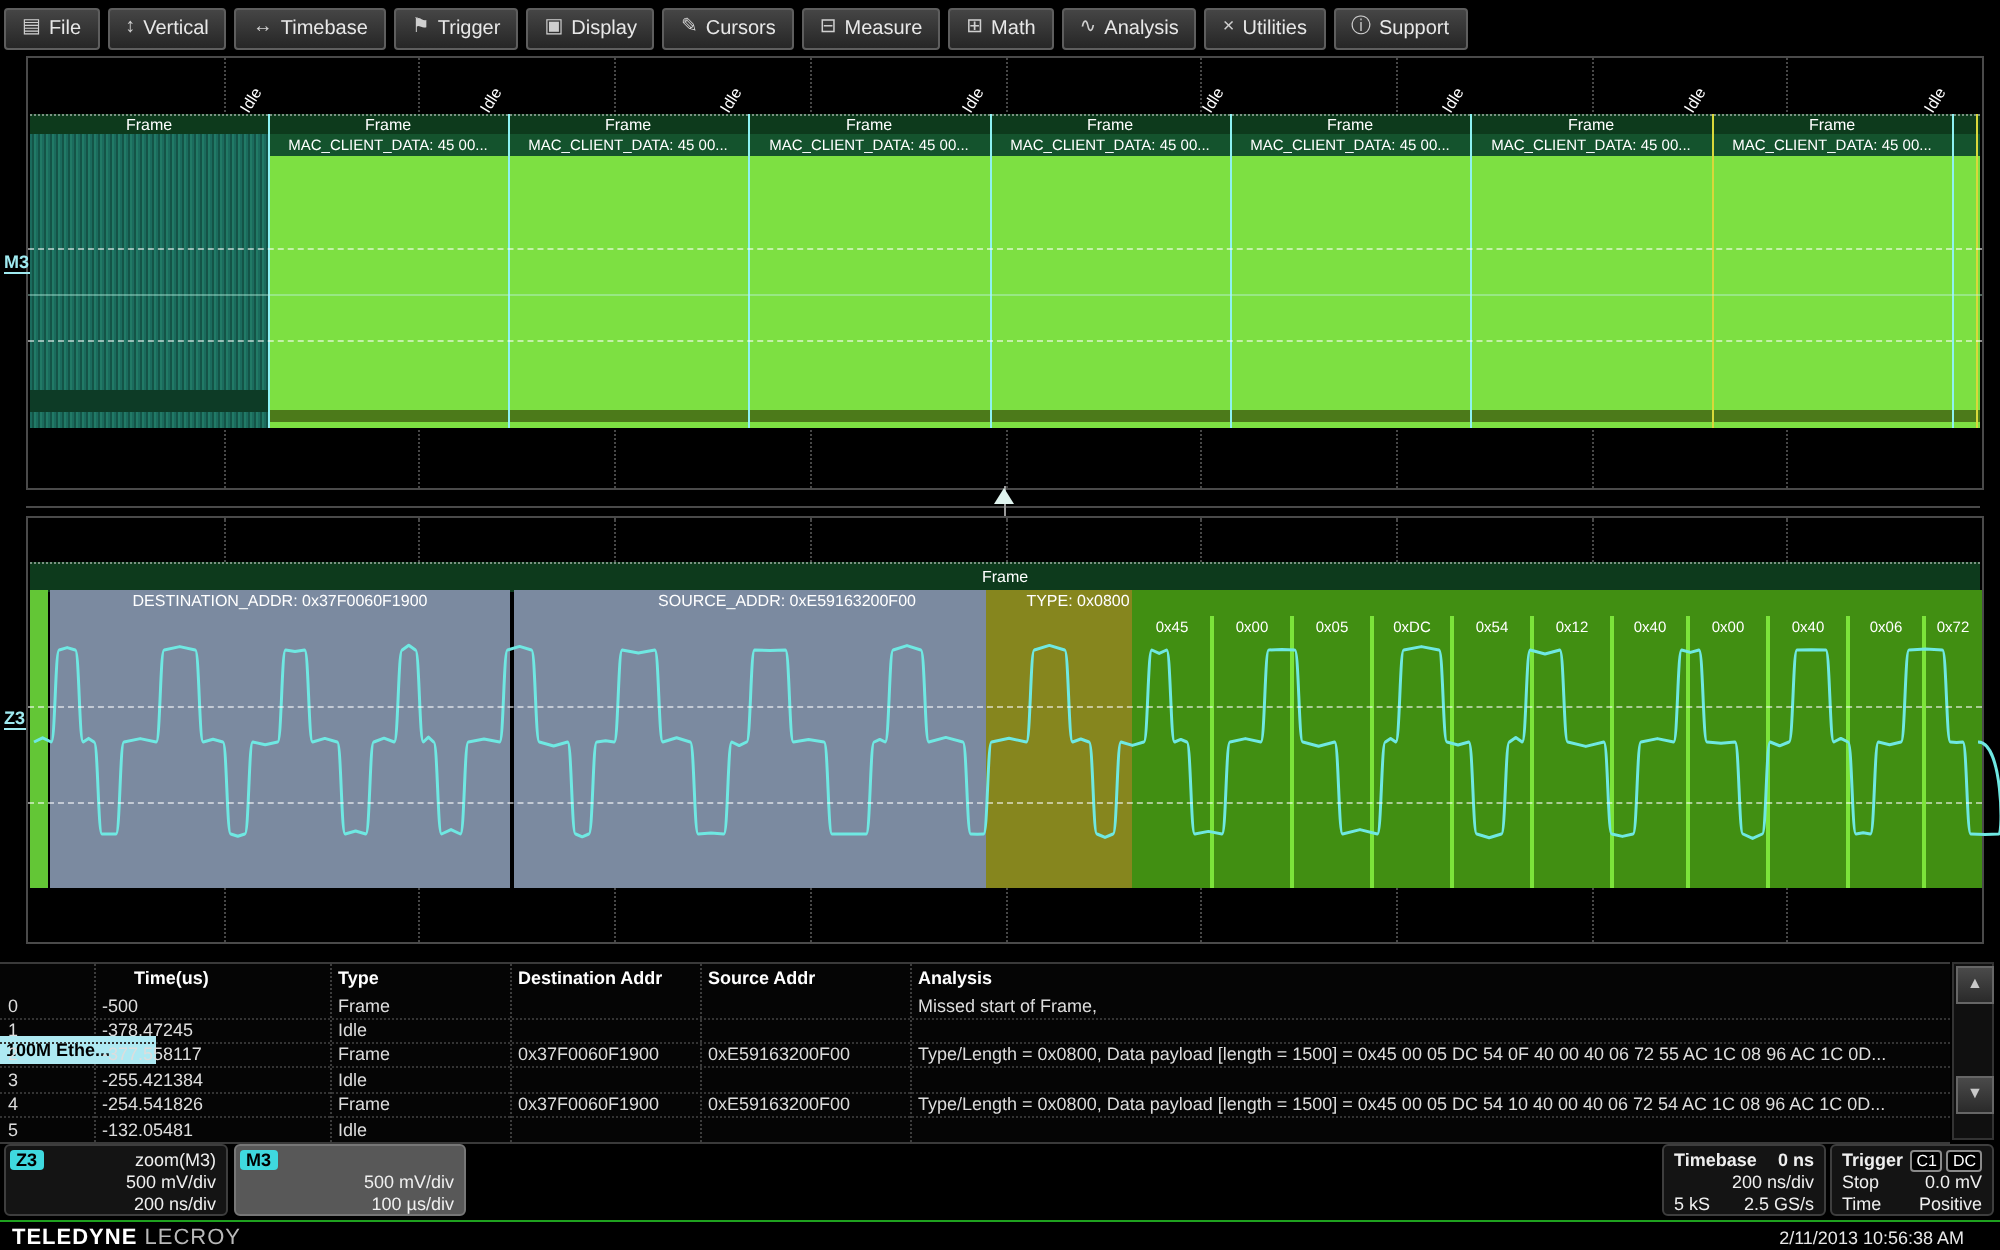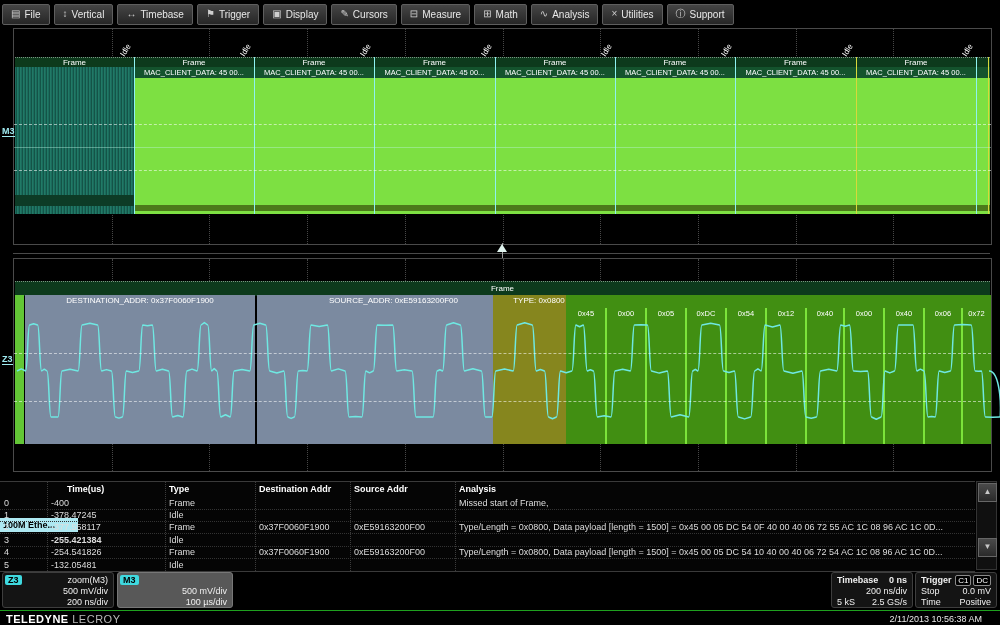--- a/index.html
+++ b/index.html
@@ -262,21 +262,21 @@
     <div class="tcol" style="left: 350px;"></div>
     <div class="tcol" style="left: 455px;"></div>
     <div id="ptab">100M Ethe...</div>
     <div class="th" style="left: 67px; width: 112px;">Time(us)</div>
     <div class="th" style="left: 169px; width: 84px;">Type</div>
     <div class="th" style="left: 259px; width: 89px;">Destination Addr</div>
     <div class="th" style="left: 354px; width: 99px;">Source Addr</div>
     <div class="th" style="left: 459px; width: 512px;">Analysis</div>
     <div class="tr" style="top: 14.5px;">
       <div class="td" style="left: 4px; width: 41px;">0</div>
-      <div class="td" style="left: 51px; width: 112px;">-400</div>
+      <div class="td" style="left: 51px; width: 112px;">-500</div>
       <div class="td" style="left: 169px; width: 84px;">Frame</div>
       <div class="td" style="left: 259px; width: 89px;"></div>
       <div class="td" style="left: 354px; width: 99px;"></div>
       <div class="td" style="left: 459px; width: 512px;">Missed start of Frame,</div>
     </div>
     <div class="tr" style="top: 26.9px;">
       <div class="td" style="left: 4px; width: 41px;">1</div>
       <div class="td" style="left: 51px; width: 112px;">-378.47245</div>
       <div class="td" style="left: 169px; width: 84px;">Idle</div>
       <div class="td" style="left: 259px; width: 89px;"></div>
@@ -286,21 +286,21 @@
     <div class="tr" style="top: 39.3px;">
       <div class="td" style="left: 4px; width: 41px;">2</div>
       <div class="td" style="left: 51px; width: 112px;">-377.558117</div>
       <div class="td" style="left: 169px; width: 84px;">Frame</div>
       <div class="td" style="left: 259px; width: 89px;">0x37F0060F1900</div>
       <div class="td" style="left: 354px; width: 99px;">0xE59163200F00</div>
       <div class="td" style="left: 459px; width: 512px;">Type/Length = 0x0800, Data payload [length = 1500] = 0x45 00 05 DC 54 0F 40 00 40 06 72 55 AC 1C 08 96 AC 1C 0D...</div>
     </div>
     <div class="tr" style="top: 51.7px;">
       <div class="td" style="left: 4px; width: 41px;">3</div>
-      <div class="td" style="left: 51px; width: 112px; font-weight: bold;">-255.421384</div>
+      <div class="td" style="left: 51px; width: 112px;">-255.421384</div>
       <div class="td" style="left: 169px; width: 84px;">Idle</div>
       <div class="td" style="left: 259px; width: 89px;"></div>
       <div class="td" style="left: 354px; width: 99px;"></div>
       <div class="td" style="left: 459px; width: 512px;"></div>
     </div>
     <div class="tr" style="top: 64.1px;">
       <div class="td" style="left: 4px; width: 41px;">4</div>
       <div class="td" style="left: 51px; width: 112px;">-254.541826</div>
       <div class="td" style="left: 169px; width: 84px;">Frame</div>
       <div class="td" style="left: 259px; width: 89px;">0x37F0060F1900</div>

